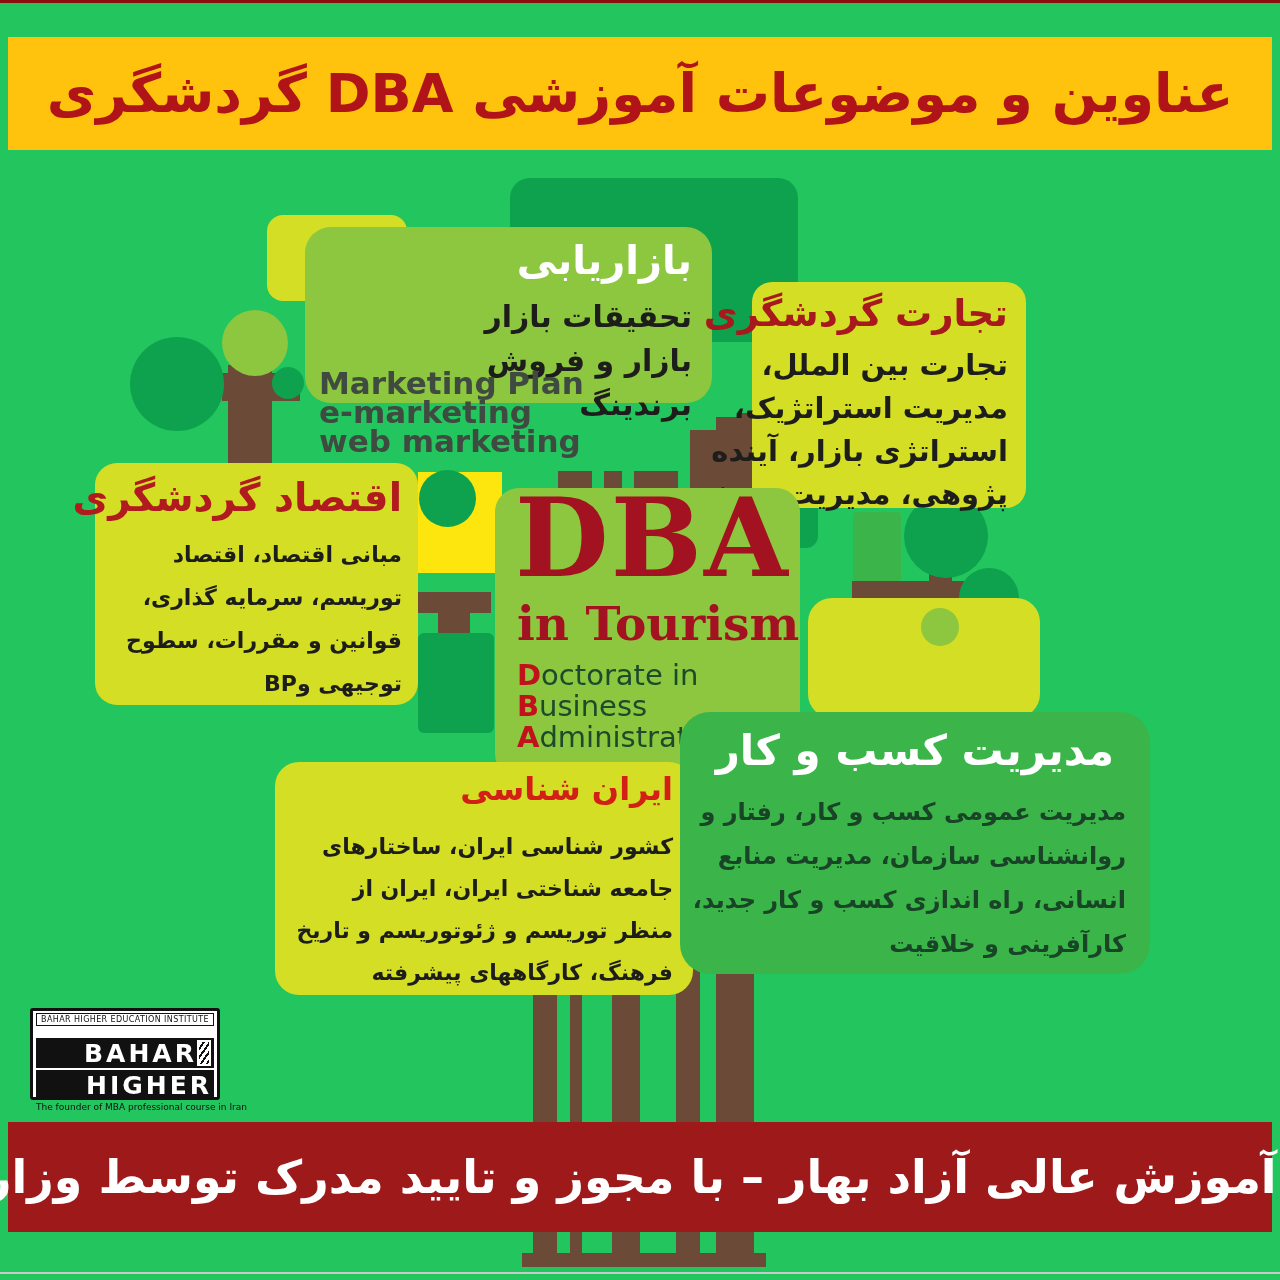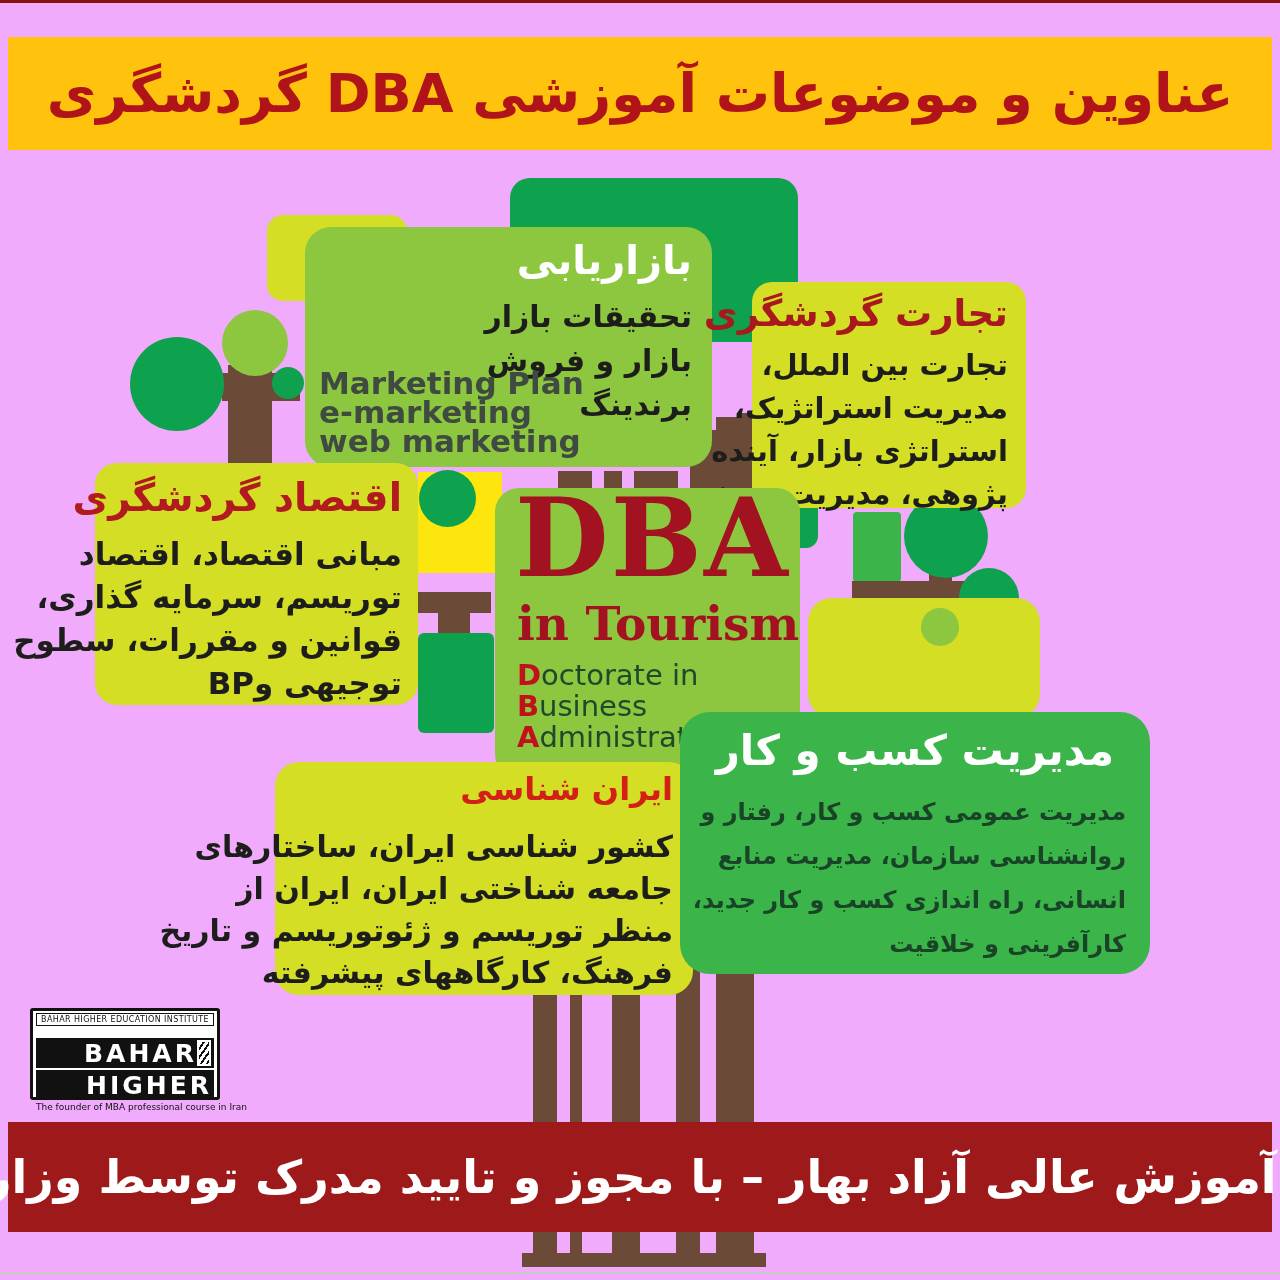--- a/index.html
+++ b/index.html
@@ -1,16 +1,16 @@
 <!DOCTYPE html>
 <html lang="fa"><head>
 <meta charset="utf-8">
 <style>
   html,body{margin:0;padding:0;background:#fff;}
-  .poster{position:relative;width:1280px;height:1280px;background:#f0abfc;overflow:hidden;
+  .poster{position:relative;width:1280px;height:1280px;background:#22c55e;overflow:hidden;
           font-family:"DejaVu Sans",sans-serif;}
   .abs{position:absolute;}
   .circle{border-radius:50%;}
   .brown{background:#6b4b38;}
   .dkgreen{background:#0fa24e;}
   .mdgreen{background:#8dc63f;}
   .migreen{background:#3bb54a;}
   .ygbox{background:#d3de25;}
   
   .banner-top{left:8px;top:37px;width:1264px;height:113px;background:#ffc20d;
@@ -88,21 +88,21 @@
   <div class="abs brown" style="left:690px;top:430px;width:63px;height:60px;"></div>
   <div class="abs brown" style="left:558px;top:471px;width:34px;height:21px;"></div>
   <div class="abs brown" style="left:604px;top:471px;width:18px;height:21px;"></div>
   <div class="abs brown" style="left:634px;top:471px;width:44px;height:21px;"></div>
   <div class="abs brown" style="left:522px;top:1253px;width:244px;height:14px;"></div>
 
   <div class="abs banner-top">
     <div class="txt">عناوین و موضوعات آموزشی DBA گردشگری</div>
   </div>
 
-  <div class="abs mdgreen topic" style="left:305px;top:227px;width:407px;height:240px;border-radius:26px;">
+  <div class="abs mdgreen topic" style="left:305px;top:227px;width:407px;height:176px;border-radius:26px;">
     <div class="title-r" style="right:20px;top:10px;font-size:40px;color:#ffffff;">بازاریابی</div>
     <div class="lines-r" style="right:20px;top:68px;font-size:30px;line-height:44px;">
       <div>تحقیقات بازار</div>
       <div>بازار و فروش</div>
       <div>برندینگ</div>
     </div>
     <div class="en-lines">
       <div>Marketing Plan</div>
       <div>e-marketing</div>
       <div>web marketing</div>
@@ -114,41 +114,41 @@
     <div class="lines-r" style="right:18px;top:62px;font-size:29px;line-height:43px;">
       <div>تجارت بین الملل،</div>
       <div>مدیریت استراتژیک،</div>
       <div>استراتژی بازار، آینده</div>
       <div>پژوهی، مدیریت پروژه</div>
     </div>
   </div>
 
   <div class="abs ygbox topic" style="left:95px;top:463px;width:323px;height:242px;border-radius:22px;">
     <div class="title-r" style="right:16px;top:12px;font-size:39px;color:#b11a1e;">اقتصاد گردشگری</div>
-    <div class="lines-r" style="right:16px;top:70px;font-size:31px;line-height:43px;">
+    <div class="lines-r" style="right:16px;top:70px;font-size:22px;line-height:43px;">
       <div>مبانی اقتصاد، اقتصاد</div>
       <div>توریسم، سرمایه گذاری،</div>
       <div>قوانین و مقررات، سطوح</div>
       <div>توجیهی وBP</div>
     </div>
   </div>
 
   <div class="abs mdgreen topic" style="left:495px;top:488px;width:305px;height:290px;border-radius:24px;">
     <div class="dba-acronym">DBA</div>
     <div class="dba-sub">in Tourism</div>
     <div class="dba-exp">
       <div><span class="init">D</span><span>octorate in</span></div>
       <div><span class="init">B</span><span>usiness</span></div>
       <div><span class="init">A</span><span>dministration</span></div>
     </div>
   </div>
 
   <div class="abs ygbox topic" style="left:275px;top:762px;width:418px;height:233px;border-radius:24px;">
     <div class="title-r" style="right:20px;top:8px;font-size:32px;color:#d32017;">ایران شناسی</div>
-    <div class="lines-r" style="right:20px;top:64px;font-size:30px;line-height:42px;">
+    <div class="lines-r" style="right:20px;top:64px;font-size:22px;line-height:42px;">
       <div>کشور شناسی ایران، ساختارهای</div>
       <div>جامعه شناختی ایران، ایران از</div>
       <div>منظر توریسم و ژئوتوریسم و تاریخ</div>
       <div>فرهنگ، کارگاههای پیشرفته</div>
     </div>
   </div>
 
   <div class="abs migreen topic" style="left:680px;top:712px;width:470px;height:262px;border-radius:30px;">
     <div class="title-r" style="right:36px;top:14px;font-size:42px;color:#ffffff;">مدیریت کسب و کار</div>
     <div class="lines-r" style="right:24px;top:78px;font-size:24px;line-height:44px;color:#1a4427;">

